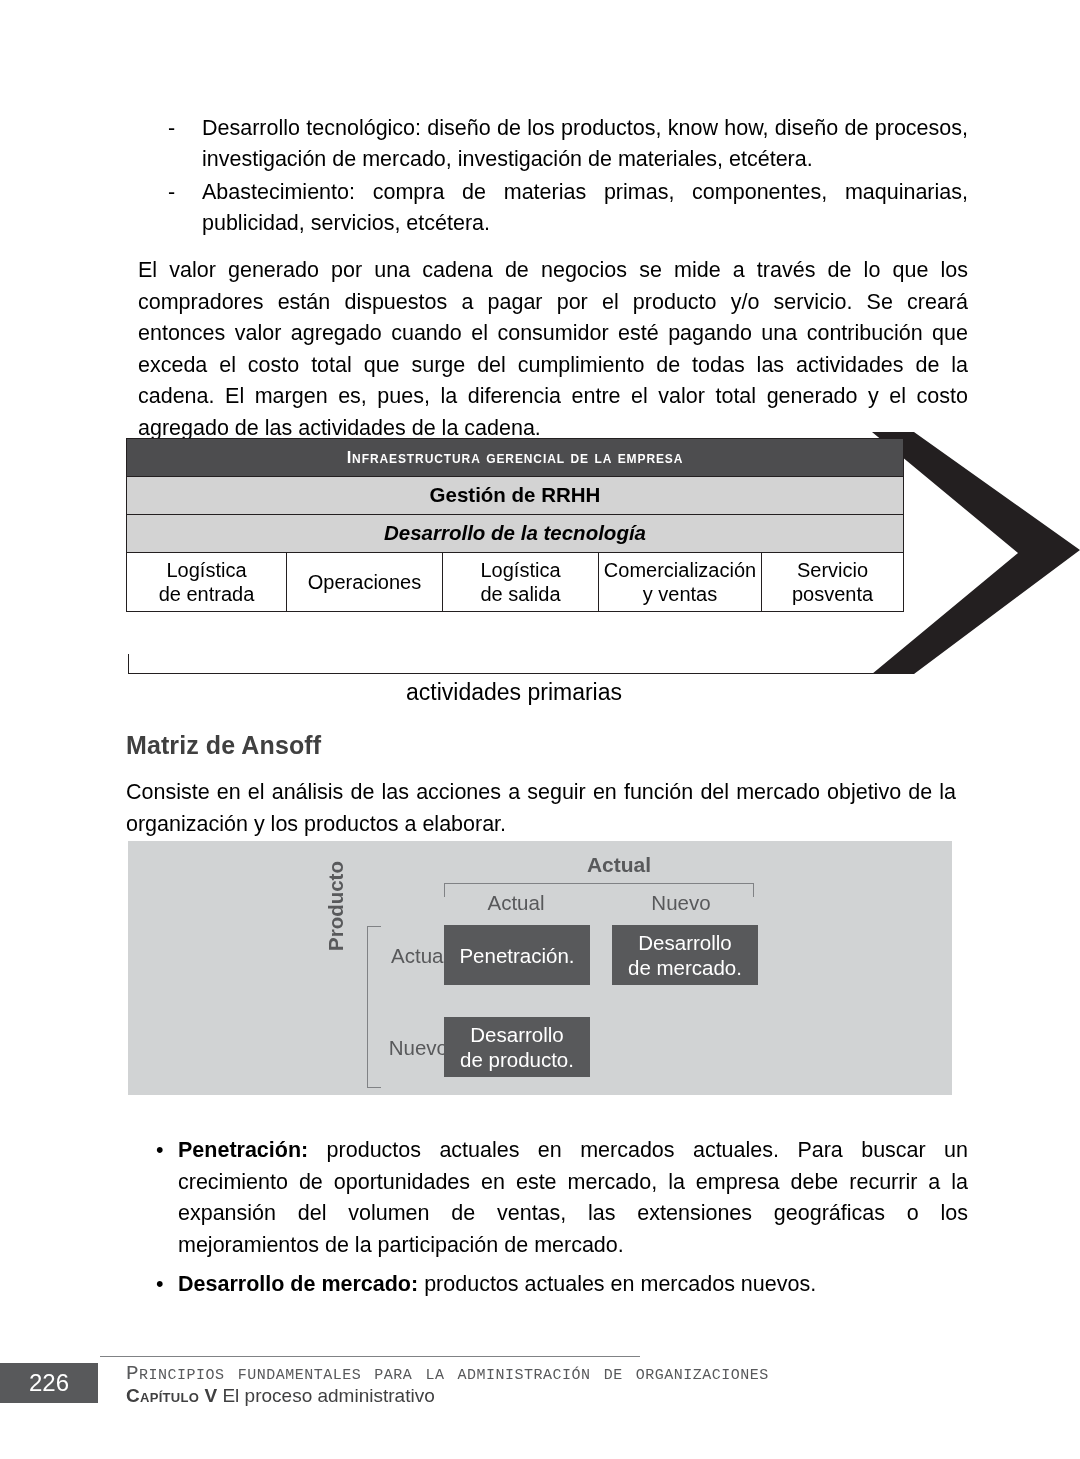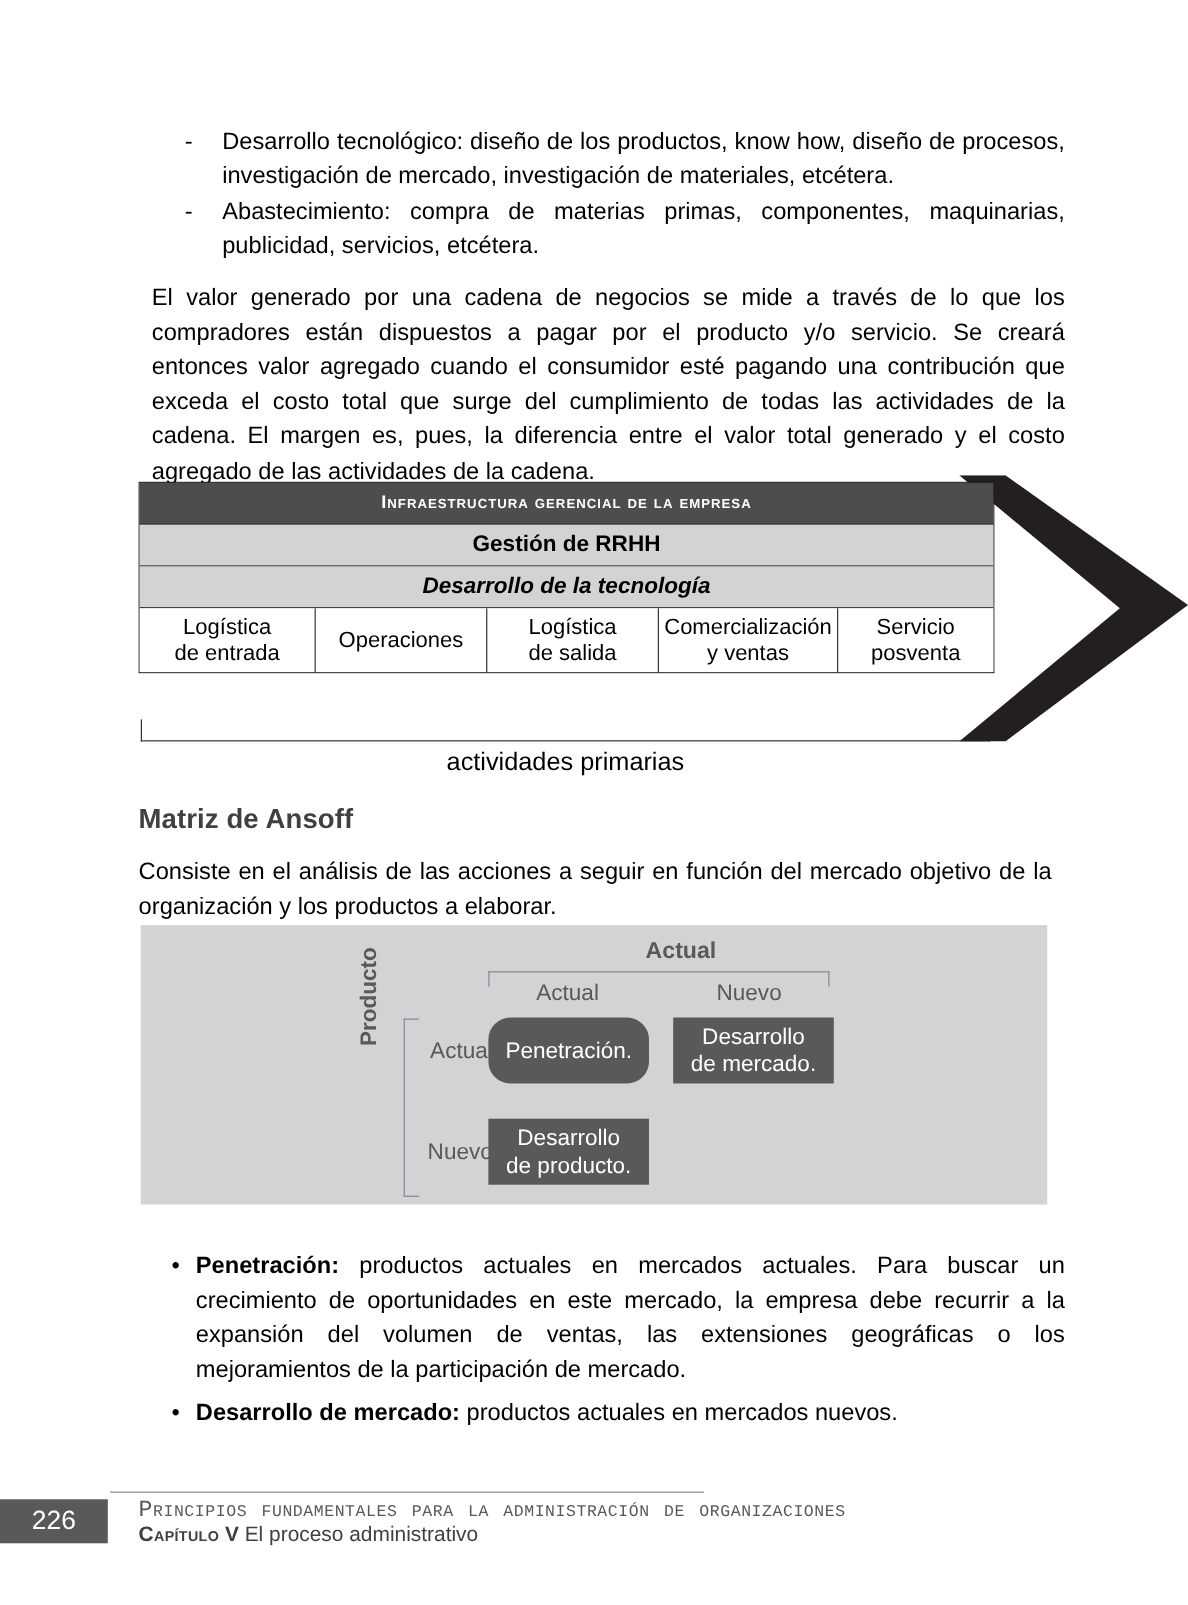--- a/index.html
+++ b/index.html
@@ -225,21 +225,21 @@
     color: #ffffff;
     display: flex;
     align-items: center;
     justify-content: center;
     text-align: center;
     font-size: 20.5px;
     line-height: 25px;
     width: 146px;
     height: 60px;
   }
-  .an-cell-11 { left: 316px; top: 84px; border-radius: 20px; }
+  .an-cell-11 { left: 316px; top: 84px; }
   .an-cell-12 { left: 484px; top: 84px; }
   .an-cell-21 { left: 316px; top: 176px; }
   .an-cell-22 { left: 484px; top: 176px; }
 
   
   .bullet-list {
     position: absolute;
     left: 156px;
     top: 1135px;
     width: 812px;

